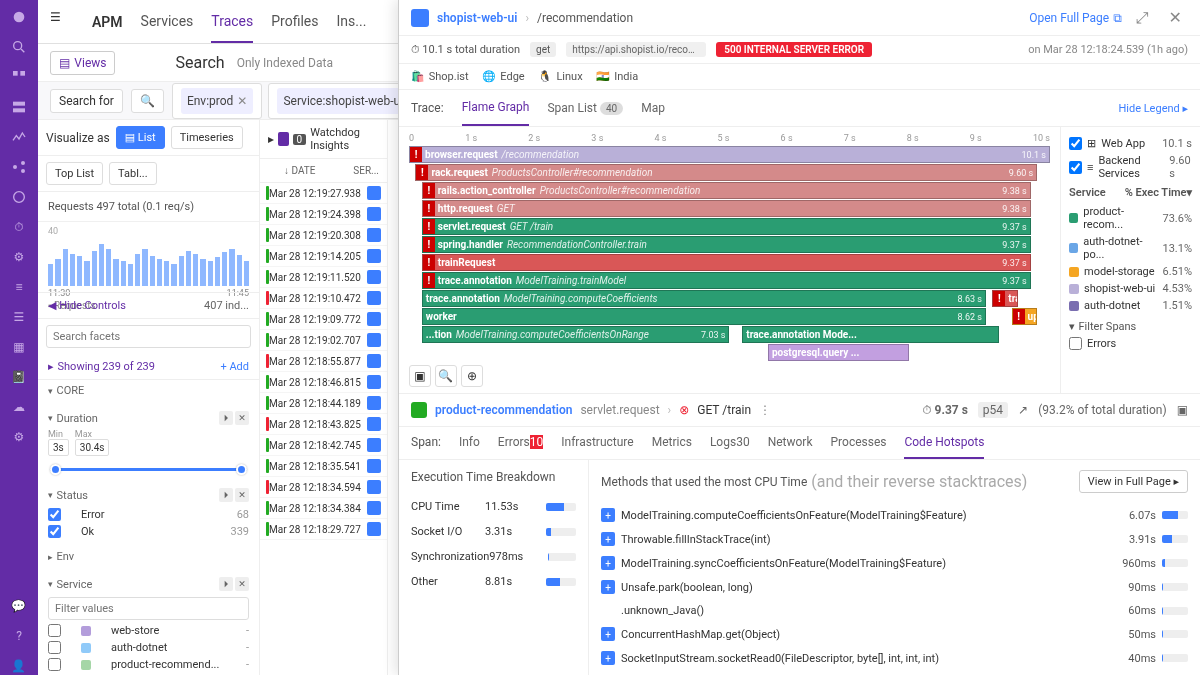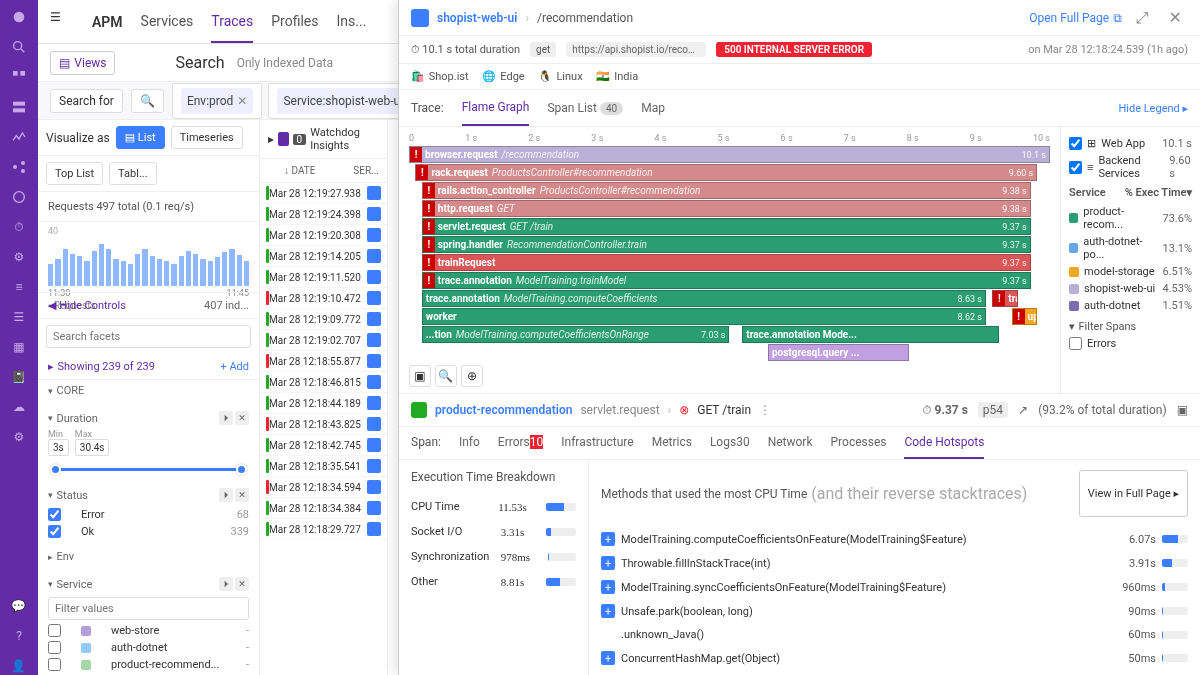--- a/index.html
+++ b/index.html
@@ -97,28 +97,28 @@
 .detail-hdr { padding:8px 12px; display:flex; align-items:center; gap:8px; border-bottom:1px solid #eee; font-size:12px; }
 .detail-hdr .svc-ico2 { width:16px; height:16px; background:#2a2; border-radius:3px; }
 .detail-hdr .dur-badge { margin-left:auto; display:flex; align-items:center; gap:10px; color:#666; }
 .detail-tabs { padding:0 12px; display:flex; gap:18px; border-bottom:1px solid #eee; }
 .detail-tabs .dt { padding:8px 0; font-size:12px; color:#666; cursor:pointer; }
 .detail-tabs .dt.active { color:#632ca6; border-bottom:2px solid #632ca6; }
 .detail-body { flex:1; display:flex; overflow:hidden; }
 .exec-col { width:190px; padding:10px 12px; border-right:1px solid #eee; }
 .exec-col .eh { font-size:12px; color:#555; margin-bottom:10px; }
 .exec-col .er { display:flex; align-items:center; padding:6px 0; font-size:11px; }
-.exec-col .er .v { margin-left:auto; width:55px; text-align:center;font-family:Liberation Serif, serif; }
+.exec-col .er .v { margin-left:auto; width:55px; text-align:left; }
 .exec-col .er .bar { width:30px; height:8px; background:#eee; margin-left:6px; border-radius:2px; overflow:hidden; }
 .exec-col .er .bar div { height:100%; background:#3c7eff; }
 .meth-col { flex:1; padding:10px 12px; overflow:auto; }
 .meth-hdr { display:flex; align-items:center; margin-bottom:10px; }
 .meth-hdr .mh { font-size:12px; color:#555; }
 .meth-hdr .sub { color:#aaa; font-size:16px; margin-left:4px;text-align:center; }
-.meth-hdr .vfp { margin-left:auto; border:1px solid #ccc; padding:16px 8px; border-radius:3px; cursor:pointer; font-size:11px; }
+.meth-hdr .vfp { margin-left:auto; border:1px solid #ccc; padding:4px 8px; border-radius:3px; cursor:pointer; font-size:11px; }
 .meth-row { display:flex; align-items:center; padding:5px 0; font-size:11px; }
 .meth-row .exp { width:14px; height:14px; background:#3c7eff; color:#fff; border-radius:2px; display:flex; align-items:center; justify-content:center; font-size:10px; margin-right:6px; cursor:pointer; }
 .meth-row .nm { flex:1; color:#333; }
 .meth-row .mv { width:55px; text-align:right; color:#555; }
 .meth-row .mbar { width:26px; height:8px; background:#eee; margin-left:6px; border-radius:2px; overflow:hidden; }
 .meth-row .mbar div { height:100%; background:#3c7eff; }
 .close-x { cursor:pointer; color:#888; font-size:16px; padding:0 6px; }
 </style>
 </head>
 <body>

